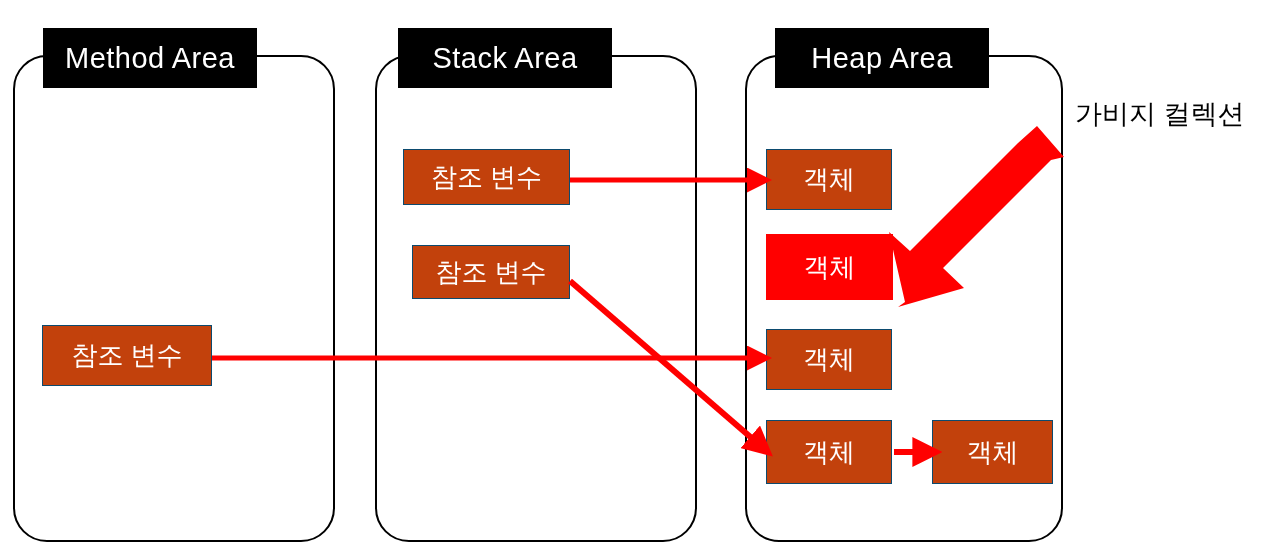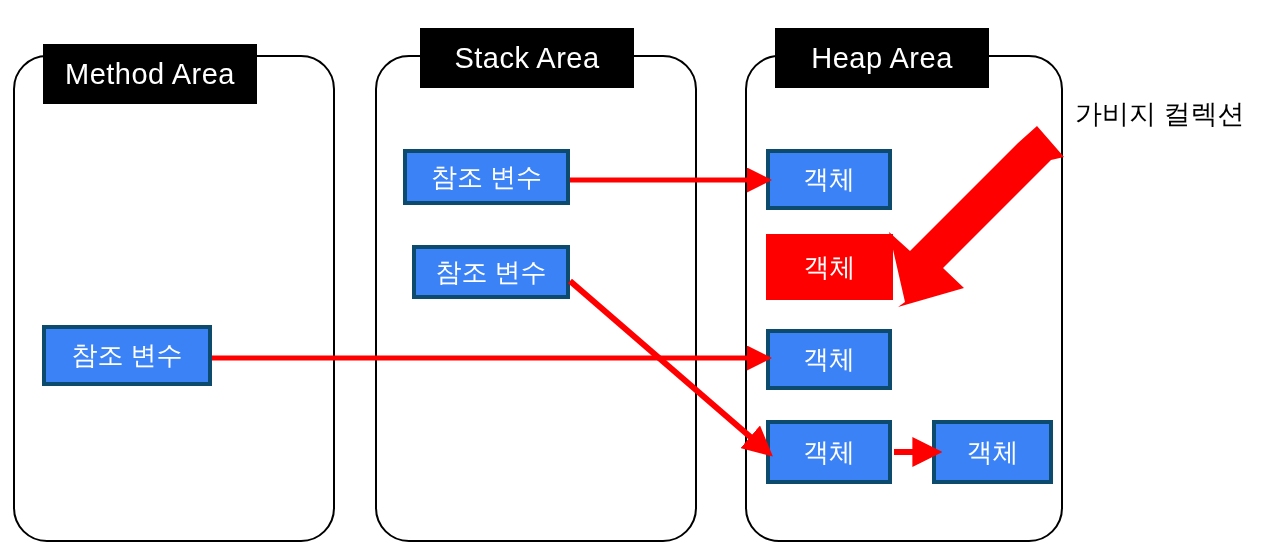--- a/index.html
+++ b/index.html
@@ -46,22 +46,22 @@
     box-sizing: border-box;
     display: flex;
     align-items: center;
     justify-content: center;
     color: #ffffff;
     font-size: 26px;
     white-space: nowrap;
     z-index: 4;
   }
   .node.blue {
-    background: #3b82f6;
-    border: 4px solid #0c4a6e;
+    background: #c2410c;
+    border: 1px solid #0c4a6e;
   }
   .node.red {
     background: #FF0000;
     border: none;
   }
   
   #arrows {
     position: absolute;
     left: 0;
     top: 0;
@@ -84,23 +84,23 @@
 <body>
 
 <div id="canvas">
 
   <div class="area-box" style="left:13px; top:55px; width:322px; height:487px;"></div>
 
   <div class="area-box" style="left:375px; top:55px; width:322px; height:487px;"></div>
 
   <div class="area-box" style="left:745px; top:55px; width:318px; height:487px;"></div>
 
-  <div class="area-header" style="left:43px; top:28px; width:214px; height:60px;margin-top:16px;">Method Area</div>
+  <div class="area-header" style="left:43px; top:28px; width:214px; height:60px;">Method Area</div>
 
-  <div class="area-header" style="left:420px; top:28px; width:214px; height:60px;text-align:right;">Stack Area</div>
+  <div class="area-header" style="left:398px; top:28px; width:214px; height:60px;text-align:right;">Stack Area</div>
 
   <div class="area-header" style="left:775px; top:28px; width:214px; height:60px;">Heap Area</div>
 
   <div class="node blue" style="left:42px; top:325px; width:170px; height:61px;">참조 변수</div>
 
   <div class="node blue" style="left:403px; top:149px; width:167px; height:56px;">참조 변수</div>
 
   <div class="node blue" style="left:412px; top:245px; width:158px; height:54px;">참조 변수</div>
 
   <div class="node blue" style="left:766px; top:149px; width:126px; height:61px;">객체</div>

